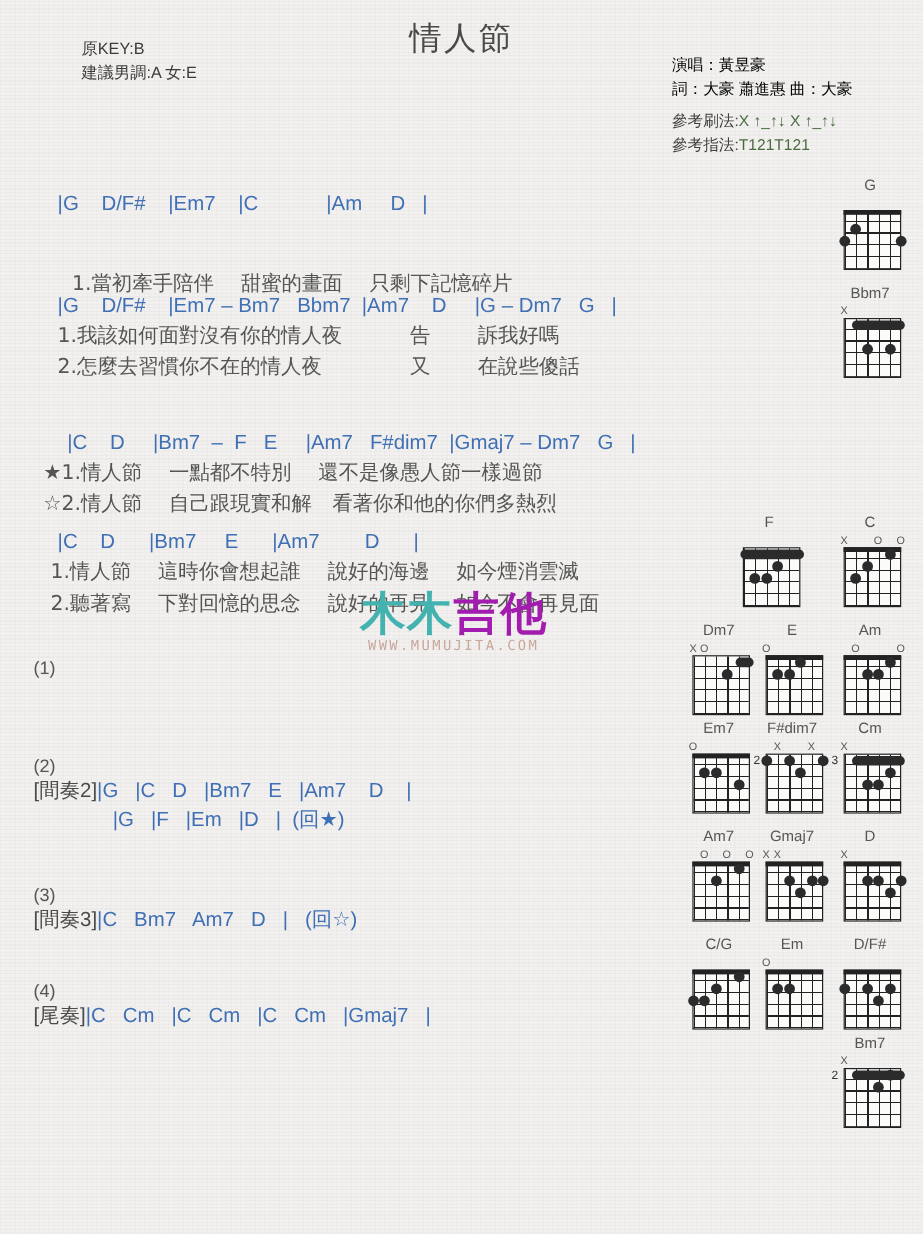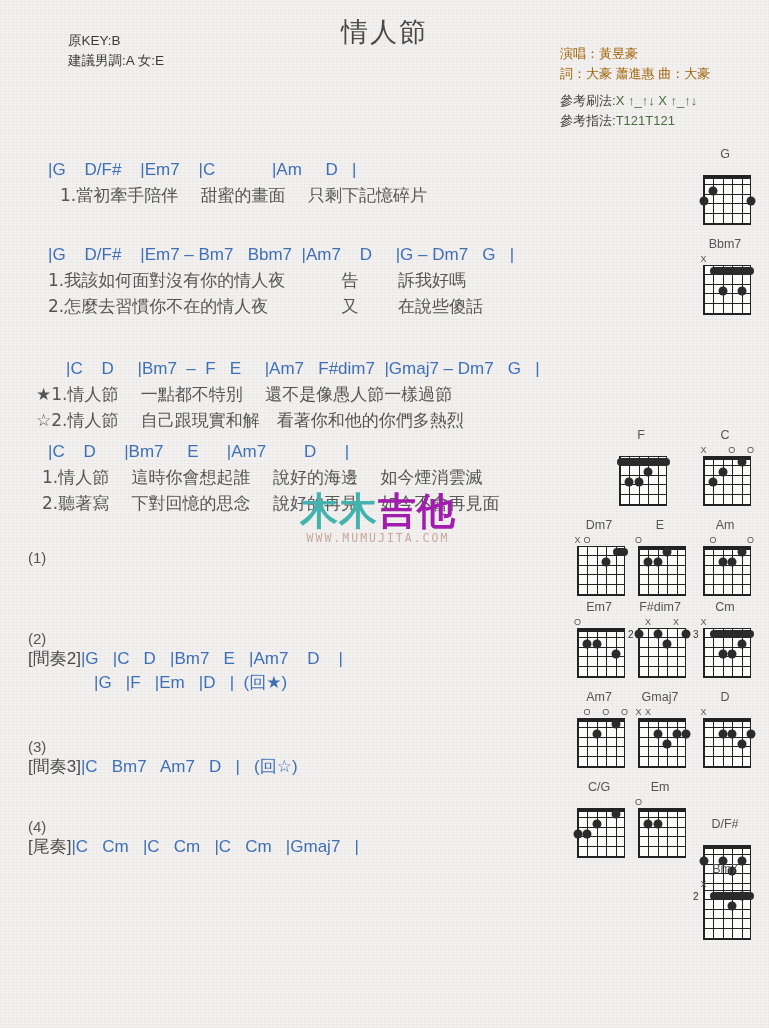--- a/index.html
+++ b/index.html
@@ -21,21 +21,21 @@
 
   
   .title{
     position:absolute; left:0; right:0; top:14px; text-align:center;
     font-size:27px; color:#4a4a4a; letter-spacing:2px;
     font-family:"DejaVu Sans","Liberation Sans",sans-serif;
   }
   .key-box{ position:absolute; left:68px; top:31px; font-size:13.5px; color:#3b3b3b; line-height:20px; }
   .key-box div{ white-space:nowrap; }
 
-  .credits{ position:absolute; left:560px; top:44px; font-size:13px; color:#a16207; line-height:20px;}
+  .credits{ position:absolute; left:560px; top:44px; font-size:13px; color:#000000; line-height:20px;}
   .credits div{ white-space:nowrap; }
   .patterns{ position:absolute; left:560px; top:91px; font-size:13px; color:#3f3f3f; line-height:20px;}
   .patterns div{ white-space:nowrap; }
   .patterns .pv{ color:#4b6b42; }
 
   
   .block{ position:absolute; left:0; }
   .chordline{
     font-size:17px; color:#3f6fb5; white-space:pre;
     font-family:"Liberation Sans","DejaVu Sans",sans-serif;
@@ -120,31 +120,31 @@
   </div>
 
   <div class="patterns">
     <div><span>參考刷法:</span><span class="pv">X ↑_↑↓ X ↑_↑↓</span></div>
     <div><span>參考指法:</span><span class="pv">T121T121</span></div>
   </div>
 
 
   <div class="block" style="top:158px; left:48px;">
     <div class="chordline">|G    D/F#    |Em7    |C            |Am     D   |</div>
-    <div class="lyric" style="margin-left:12px;">1.當初牽手陪伴　 甜蜜的畫面　 只剩下記憶碎片</div>
+    <div class="lyric" style="margin-left:12px;margin-top:42px;">1.當初牽手陪伴　 甜蜜的畫面　 只剩下記憶碎片</div>
   </div>
 
   <div class="block" style="top:243px; left:48px;">
     <div class="chordline">|G    D/F#    |Em7 – Bm7   Bbm7  |Am7    D     |G – Dm7   G   |</div>
     <div class="lyric">1.我該如何面對沒有你的情人夜　　　 告　　 訴我好嗎</div>
     <div class="lyric">2.怎麼去習慣你不在的情人夜　　　　 又　　 在說些傻話</div>
   </div>
 
   <div class="block" style="top:357px; left:36px;">
-    <div class="chordline" style="margin-left:30px;">|C    D     |Bm7  –  F   E     |Am7   F#dim7  |Gmaj7 – Dm7   G   |</div>
+    <div class="chordline" style="margin-left:20px;">|C    D     |Bm7  –  F   E     |Am7   F#dim7  |Gmaj7 – Dm7   G   |</div>
     <div class="lyric">★1.情人節　 一點都不特別　 還不是像愚人節一樣過節</div>
     <div class="lyric">☆2.情人節　 自己跟現實和解　看著你和他的你們多熱烈</div>
   </div>
 
   <div class="block" style="top:440px; left:48px;">
     <div class="chordline">|C    D      |Bm7     E      |Am7        D      |</div>
     <div class="lyric" style="margin-left:-6px;">1.情人節　 這時你會想起誰　 說好的海邊　 如今煙消雲滅</div>
     <div class="lyric" style="margin-left:-6px;">2.聽著寫　 下對回憶的思念　 說好的再見　 如今不會再見面</div>
   </div>
 
@@ -374,21 +374,21 @@
           <span style="left: 0.5px;">O</span>
         </div>
         <div class="dg-gridwrap">
           <div class="dg-grid">
             <div class="dg-nut"></div>
             <div class="dot" style="left: 9.4px; top: 14.7px;"></div>
             <div class="dot" style="left: 18.8px; top: 14.7px;"></div>
           </div>
         </div>
       </div>
-      <div class="diagram" style="left: 694px; top: 780px; margin-top: 37px;">
+      <div class="diagram" style="left: 694px; top: 780px;">
         <div class="dg-name">D/F#</div>
         <div class="dg-markers"></div>
         <div class="dg-gridwrap">
           <div class="dg-grid">
             <div class="dg-nut"></div>
             <div class="dot" style="left: 0px; top: 14.7px;"></div>
             <div class="dot" style="left: 18.8px; top: 14.7px;"></div>
             <div class="dot" style="left: 28.2px; top: 24.5px;"></div>
             <div class="dot" style="left: 37.6px; top: 14.7px;"></div>
           </div>

